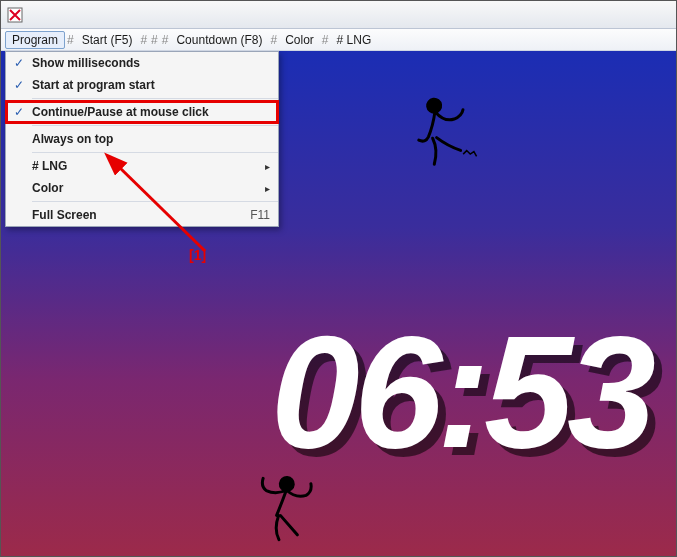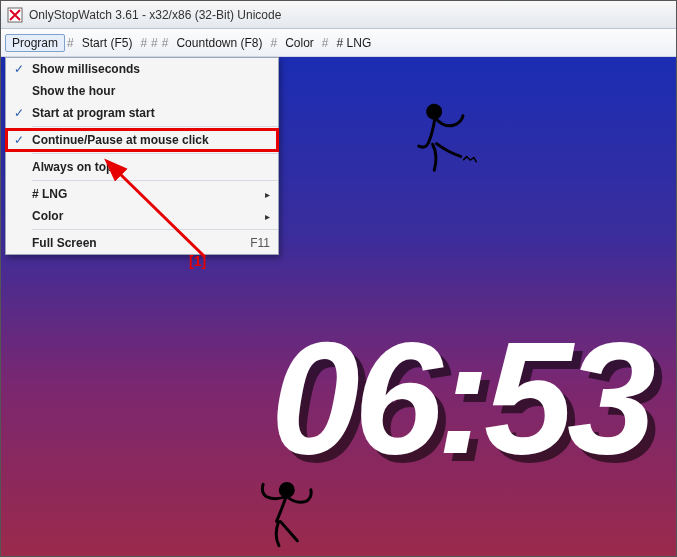--- a/index.html
+++ b/index.html
@@ -23,21 +23,21 @@
 .titlebar .icon {
   width: 16px; height: 16px;
   margin-right: 6px;
   display: inline-block;
 }
 .titlebar .title {
   color: #333;
   font-size: 12px;
 }
 .menubar {
-  height: 28px;
+  height: 22px;
   background: linear-gradient(to bottom, #fcfcfd, #eef1f6);
   display: flex;
   align-items: center;
   padding: 0 4px;
   border-bottom: 1px solid #cfd6e3;
   color: #1a1a1a;
   font-size: 12px;
 }
 .menubar > span { padding: 2px 6px; cursor: default; }
 .menubar .sep { color: #888; padding: 0 2px; }
@@ -137,21 +137,20 @@
 </head>
 <body>
 
 <div class="titlebar">
   <span class="icon">
     <svg viewBox="0 0 16 16" width="16" height="16">
       <rect x="1" y="1" width="14" height="14" fill="#fff" stroke="#666"></rect>
       <path d="M3 3 L13 13 M13 3 L3 13" stroke="#d02" stroke-width="2"></path>
     </svg>
   </span>
-  <span class="title">OnlyStopWatch 3.61 - x32/x86 (32-Bit) Unicode</span>
 </div>
 
 <div class="menubar">
   <span class="program-item">Program</span>
   <span class="sep">#</span>
   <span>Start  (F5)</span>
   <span class="sep">#</span>
   <span class="sep">#</span>
   <span class="sep">#</span>
   <span>Countdown  (F8)</span>
@@ -177,24 +176,20 @@
       <path d="M34 20 Q30 34 26 46 M34 20 Q44 28 54 24 Q60 20 58 12 M34 20 Q24 26 14 22 Q8 18 10 10 M28 46 Q24 60 30 70 M30 46 Q40 56 48 64" stroke="#000" stroke-width="3" fill="none" stroke-linecap="round"></path>
     </svg>
   </div>
 
   <div class="timer">06:53</div>
 
   <div class="dropdown">
     <div class="row">
       <span class="chk">✓</span>
       <span class="label">Show milliseconds</span>
-    </div>
-    <div class="row">
-      <span class="chk"></span>
-      <span class="label">Show the hour</span>
     </div>
     <div class="row">
       <span class="chk">✓</span>
       <span class="label">Start at program start</span>
     </div>
     <hr>
     <div class="row highlight">
       <span class="chk">✓</span>
       <span class="label">Continue/Pause at mouse click</span>
     </div>

